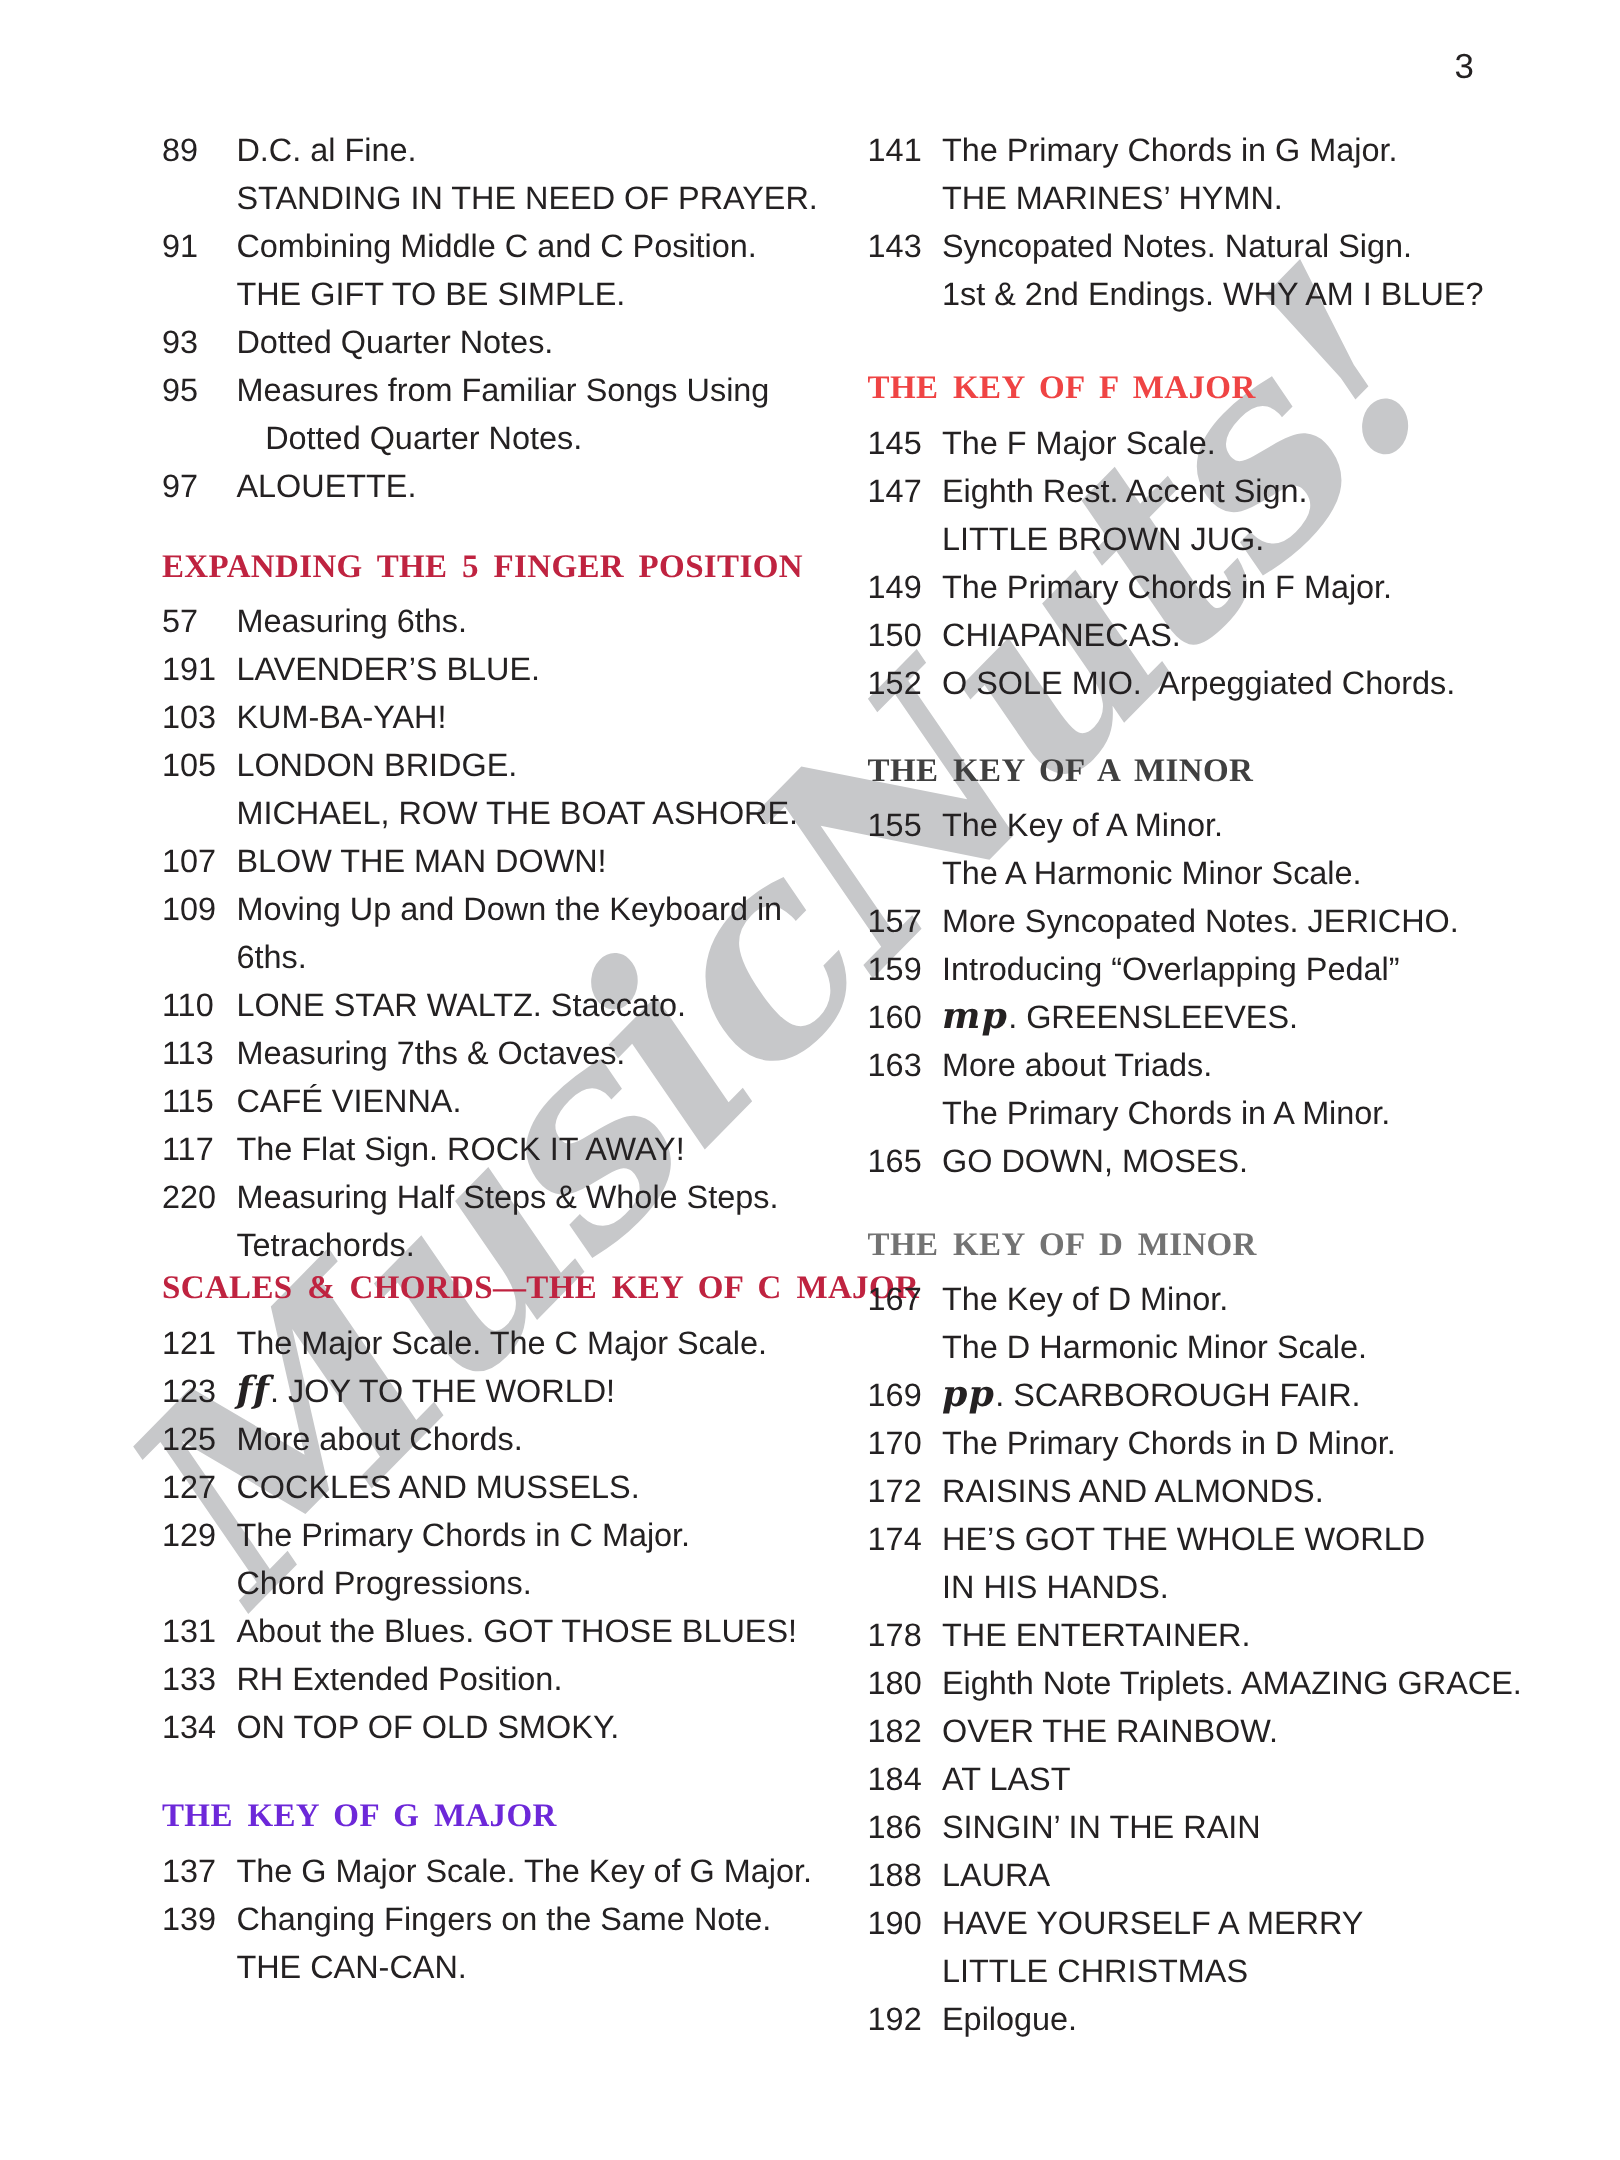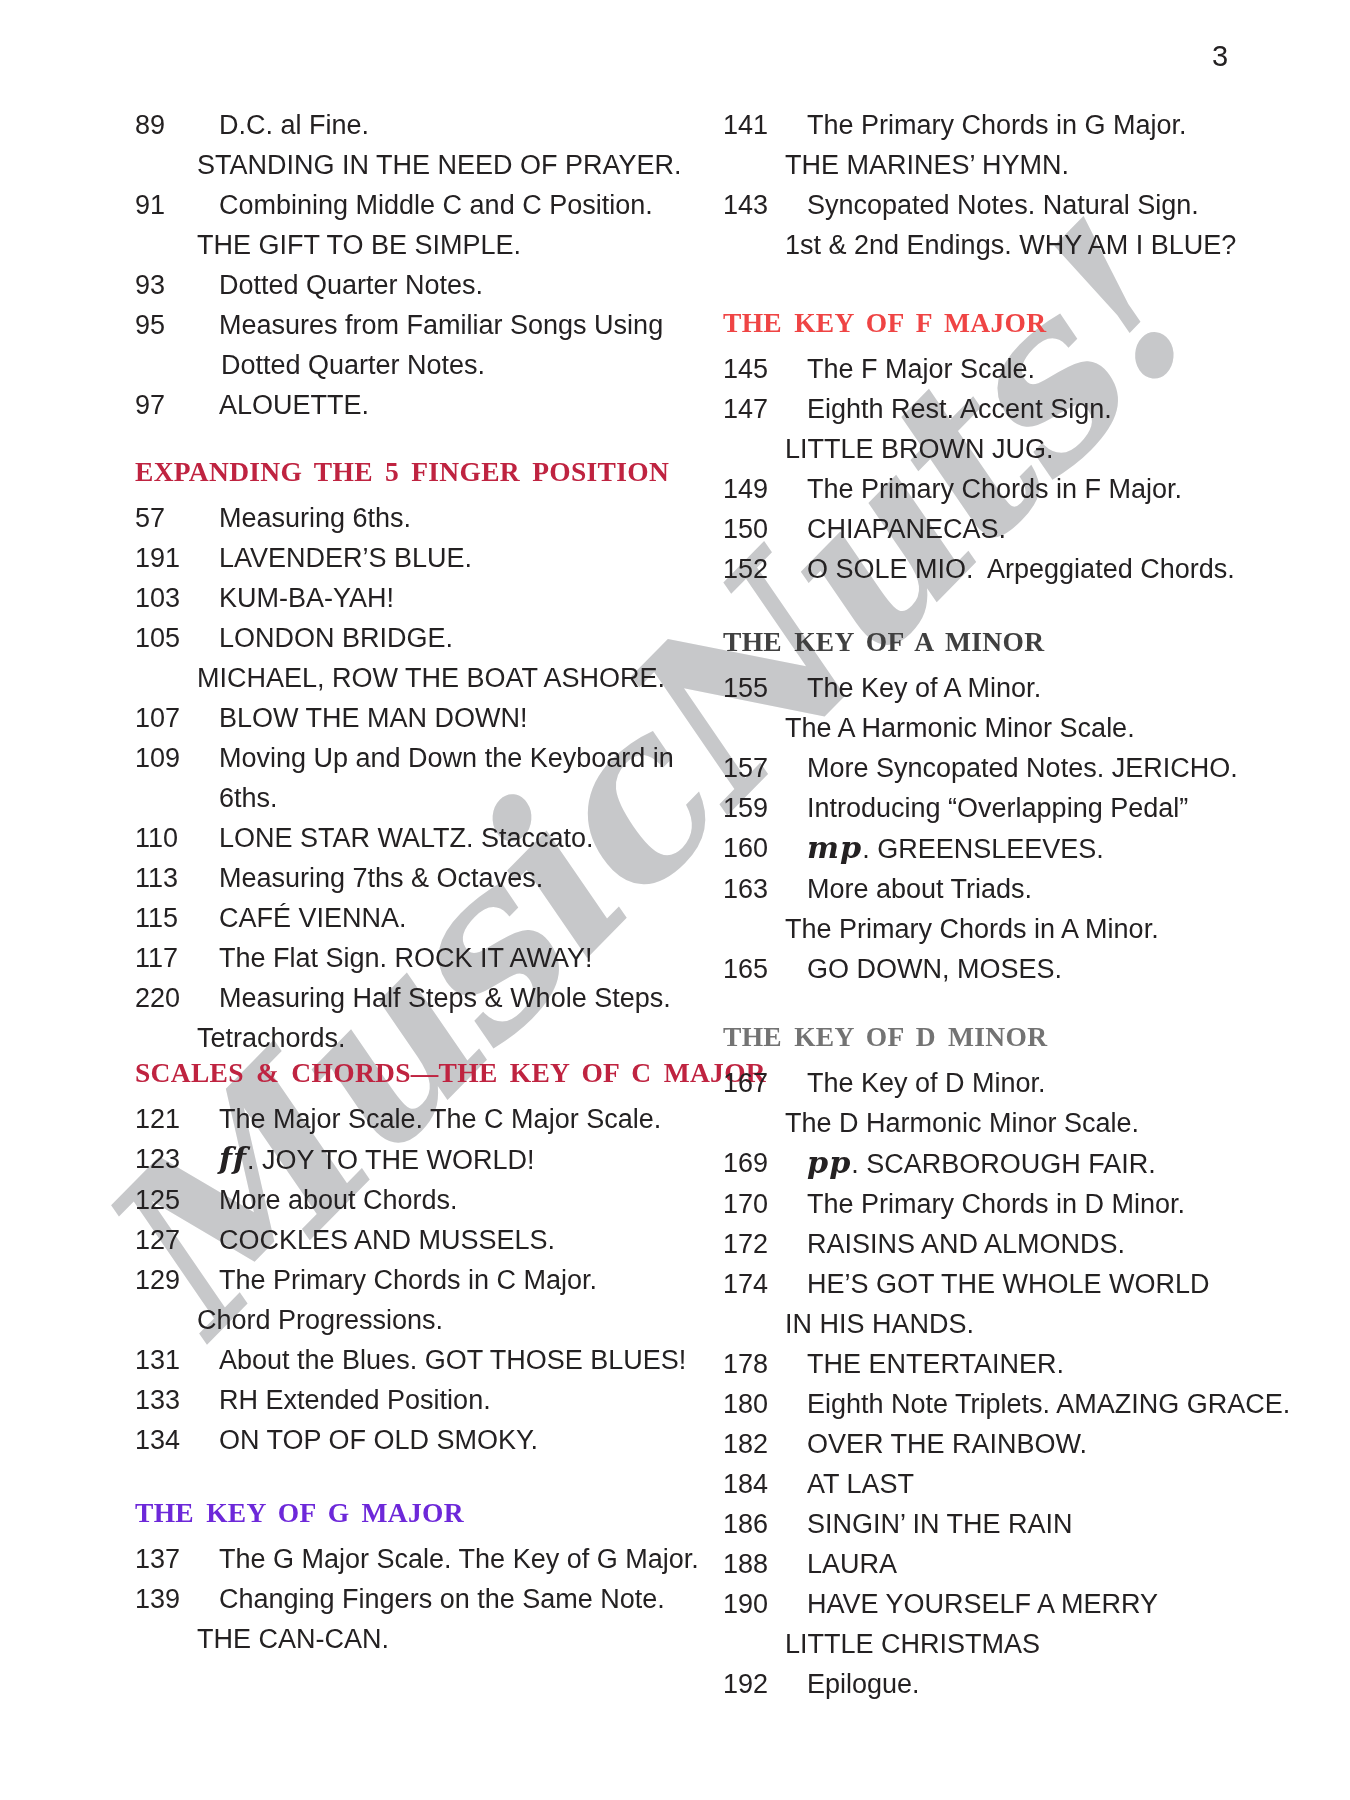--- a/index.html
+++ b/index.html
@@ -38,21 +38,21 @@
     font-weight:bold;
     font-size:27.5px;
     line-height:40px;
     letter-spacing:0.3px;
     word-spacing:5px;
     margin-bottom:6px;
     color:#bf2340;
     white-space:nowrap;
   }
   .entry{font-size:27px;line-height:40px;}
-  .row{display:flex;gap:22px;}
+  .row{display:flex;}
   .num{width:62px;flex:0 0 62px;}
   .line,.cont{white-space:pre-wrap;}
   .cont{padding-left:62px;}
   .indent2{padding-left:86px;}
   .dyn{
     font-family:"DejaVu Serif","Liberation Serif",serif;
     font-style:italic;font-weight:bold;
     font-size:1.12em;
     letter-spacing:1px;
   }

